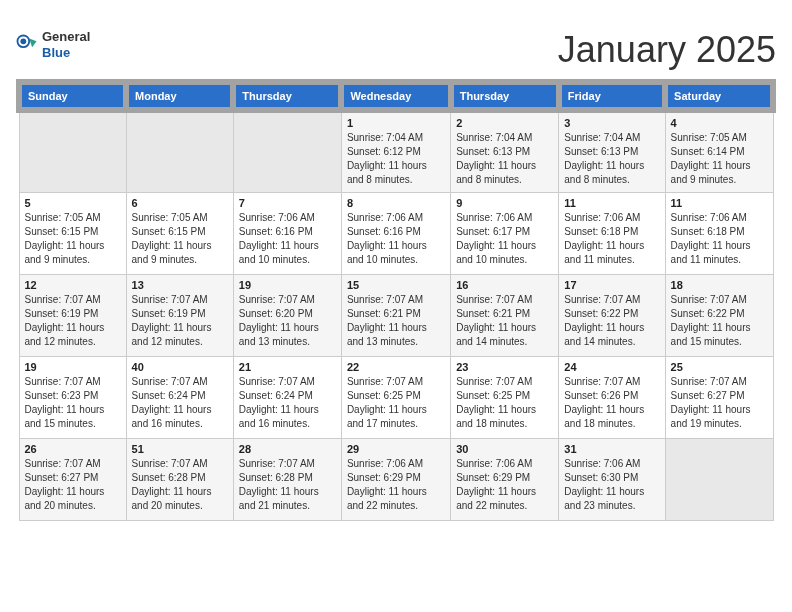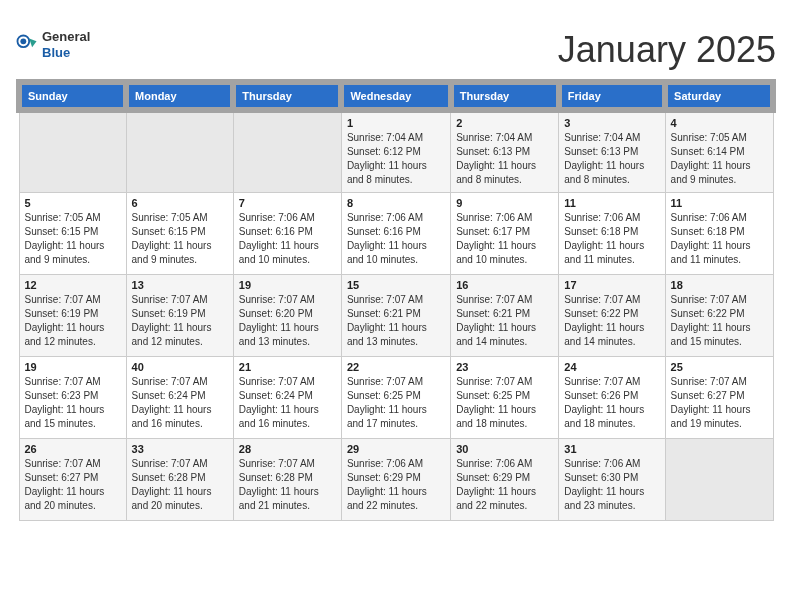--- a/index.html
+++ b/index.html
@@ -241,21 +241,21 @@
             <span class="day-num">25</span>
             <div class="day-info">Sunrise: 7:07 AM<br>Sunset: 6:27 PM<br>Daylight: 11 hours and 19 minutes.</div>
           </td>
         </tr>
         <tr>
           <td>
             <span class="day-num">26</span>
             <div class="day-info">Sunrise: 7:07 AM<br>Sunset: 6:27 PM<br>Daylight: 11 hours and 20 minutes.</div>
           </td>
           <td>
-            <span class="day-num">33</span>
+            <span class="day-num">51</span>
             <div class="day-info">Sunrise: 7:07 AM<br>Sunset: 6:28 PM<br>Daylight: 11 hours and 20 minutes.</div>
           </td>
           <td>
             <span class="day-num">28</span>
             <div class="day-info">Sunrise: 7:07 AM<br>Sunset: 6:28 PM<br>Daylight: 11 hours and 21 minutes.</div>
           </td>
           <td>
             <span class="day-num">29</span>
             <div class="day-info">Sunrise: 7:06 AM<br>Sunset: 6:29 PM<br>Daylight: 11 hours and 22 minutes.</div>
           </td>

